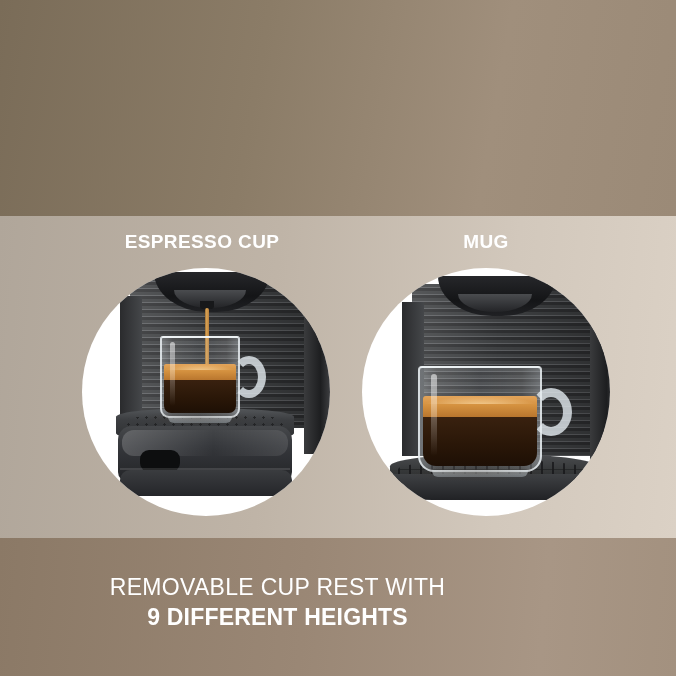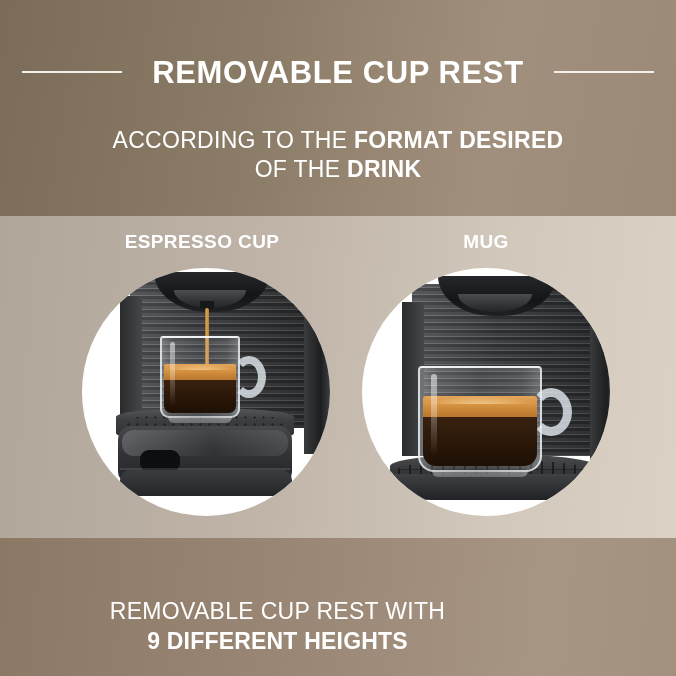--- a/index.html
+++ b/index.html
@@ -121,42 +121,33 @@
   .handle { position:absolute; border:8px solid rgba(228,236,241,.8);
             border-left-color:transparent; border-radius:50%; }
   .cup-gloss { position:absolute; background:linear-gradient(to bottom,rgba(255,255,255,.55),rgba(255,255,255,0));
                border-radius:3px; }
 
   .shadow { position:absolute; background:radial-gradient(ellipse at 50% 50%,rgba(60,50,40,.30),rgba(255,255,255,0) 70%); }
 
   
   .caption { position:absolute; top:572px; left:0; width:555px; text-align:center;
              color:#ffffff; font-size:23px; line-height:30px; font-weight:300;
-             letter-spacing:0.3px;margin-top:24px; }
+             letter-spacing:0.3px; }
   .caption b { font-weight:bold; letter-spacing:0.2px; }
 </style>
 </head>
 <body>
 
 <div class="poster">
 
   <div class="band band-top"></div>
   <div class="band band-mid"></div>
   <div class="band band-bottom"></div>
 
-  <div class="title-row">
-    <div class="rule rule-left"></div>
-    <div class="main-title">REMOVABLE CUP REST</div>
-    <div class="rule rule-right"></div>
-  </div>
-
-  <div class="subtitle">
-    <span>ACCORDING TO THE </span><b>FORMAT DESIRED</b><br>
-    <span>OF THE </span><b>DRINK</b>
-  </div>
+
 
   <div class="col-label label-left">ESPRESSO CUP</div>
   <div class="col-label label-right">MUG</div>
 
   <div class="photo photo-left">
     <div class="photo-inner">
 
       <div class="ribs" style="left:48px; top:10px; width:188px; height:150px;"></div>
       <div class="sidewall" style="left:222px; top:0px; width:30px; height:186px;"></div>
       <div class="machine" style="left:38px; top:28px; width:22px; height:132px; background:linear-gradient(to right,#2a2b2d,#45474a);"></div>

